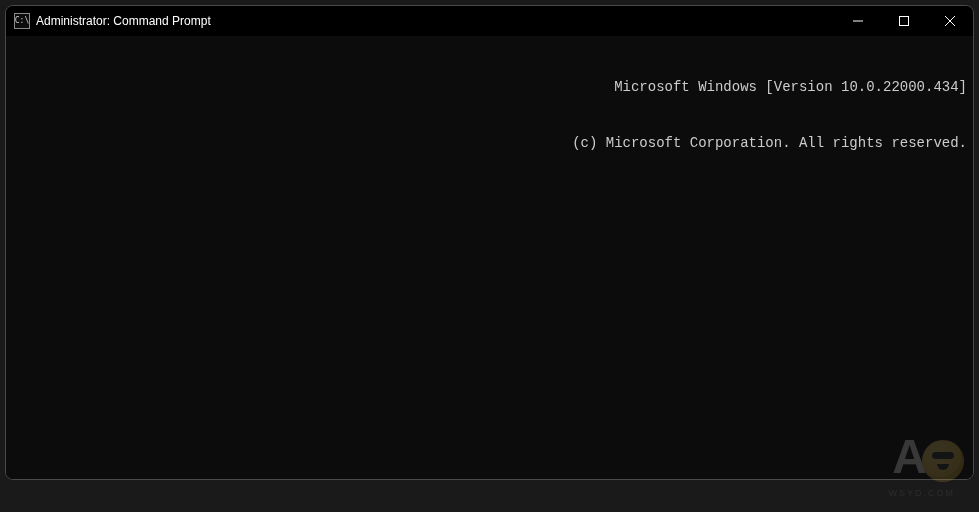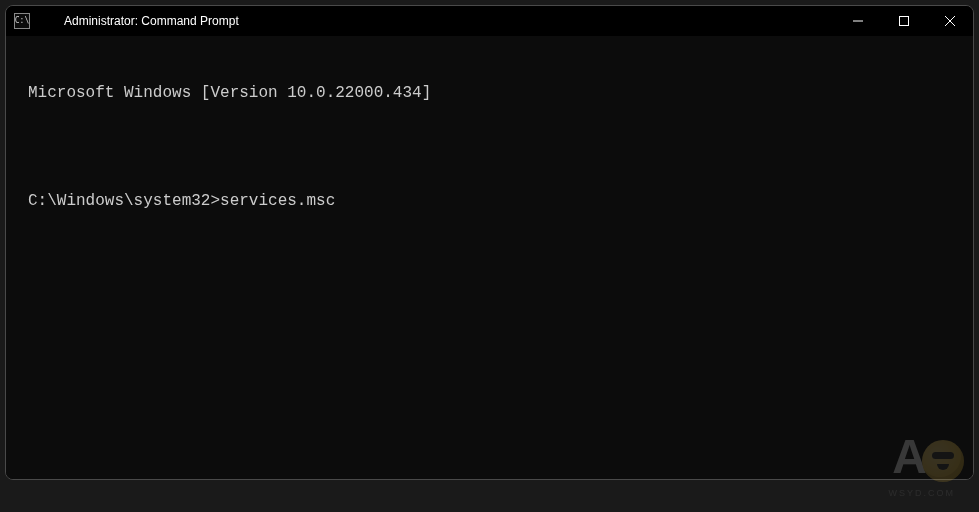--- a/index.html
+++ b/index.html
@@ -48,21 +48,20 @@
       background: #0c0c0c;
       border: 1px solid #888;
       font-size: 8px;
       font-family: Consolas, monospace;
       color: #cccccc;
       line-height: 1;
     }
     .titlebar-title {
       flex: 1;
       white-space: nowrap;
-      margin-left: 28px;
     }
     .window-controls {
       display: flex;
       height: 100%;
     }
     .window-control {
       width: 46px;
       height: 100%;
       display: flex;
       align-items: center;
@@ -72,27 +71,28 @@
     .window-control svg {
       width: 10px;
       height: 10px;
       stroke: #ffffff;
       stroke-width: 1;
       fill: none;
     }
     .terminal-body {
       flex: 1;
       background: #0c0c0c;
-      padding: 4px 22px;
+      padding: 4px 6px;
       font-family: Consolas, "Courier New", monospace;
-      font-size: 16px;
+      font-size: 14px;
       color: #cccccc;
       line-height: 1.35;
       white-space: pre;
       overflow: hidden;
+      text-align: right;
     }
     .terminal-line {
       display: block;
     }
     .prompt-line {
       display: flex;
     }
     .watermark {
       position: absolute;
       right: 18px;
@@ -172,22 +172,22 @@
       <div class="window-control">
         <svg viewBox="0 0 10 10">
             <line x1="0" y1="0" x2="10" y2="10"></line>
             <line x1="10" y1="0" x2="0" y2="10"></line>
           </svg>
       </div>
     </div>
   </div>
   <div class="terminal-body">
     <span class="terminal-line">Microsoft Windows [Version 10.0.22000.434]</span>
+    <span class="terminal-line">(c) Microsoft Corporation. All rights reserved.</span>
     <span class="terminal-line"></span>
-    <span class="prompt-line"><span>C:\Windows\system32&gt;</span><span>services.msc</span></span>
   </div>
 </div>
 
 <div class="watermark">
   <span class="wm-letter">A</span>
   <span class="wm-emoji"></span>
 </div>
 <div class="wm-subtext">WSYD.COM</div>
 
 </body></html>

